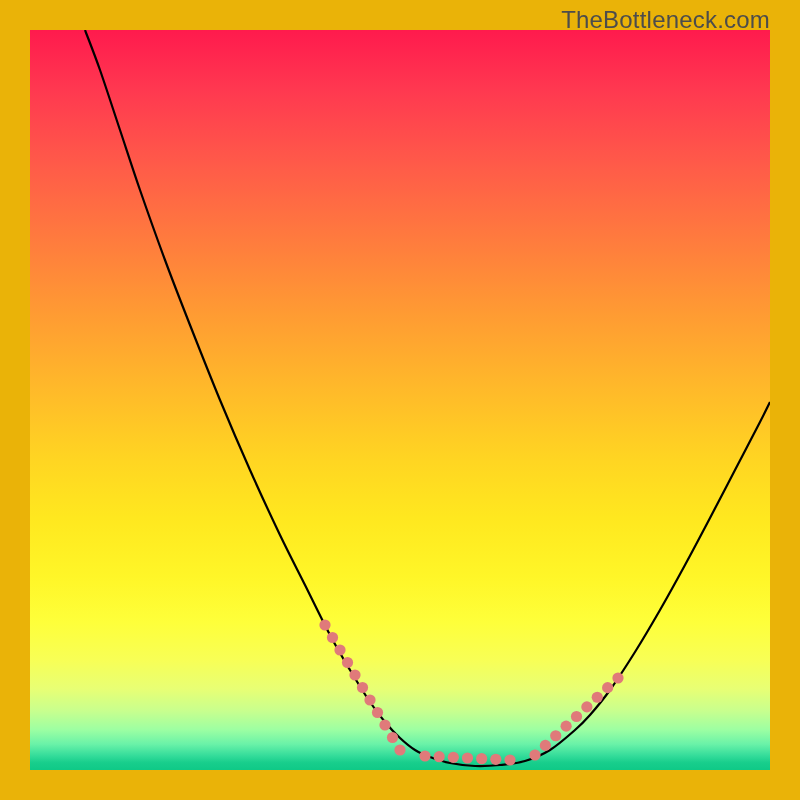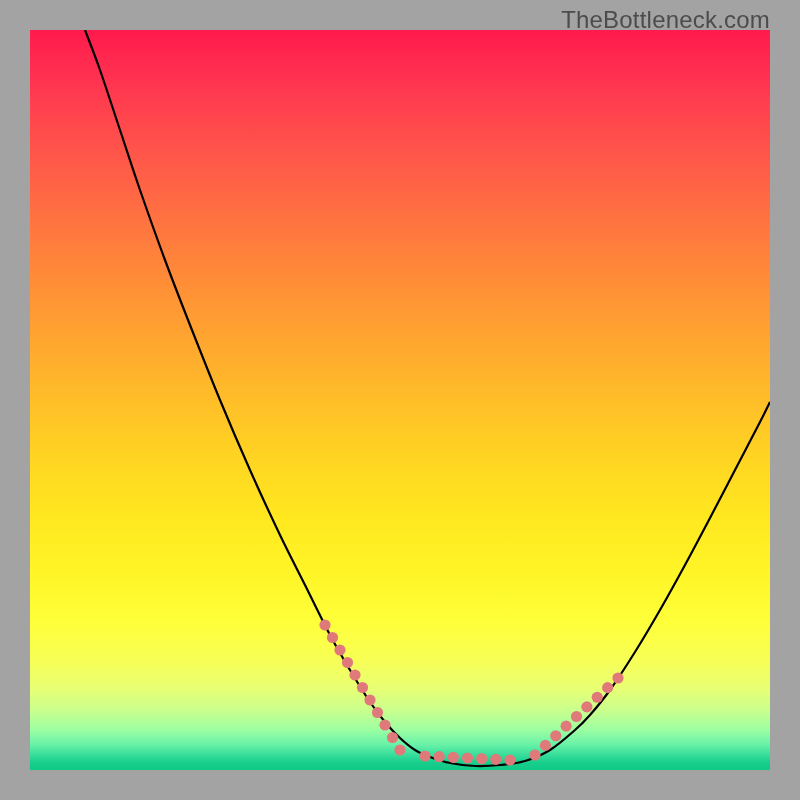--- a/index.html
+++ b/index.html
@@ -10,21 +10,21 @@
     background: #000;
     overflow: hidden;
     font-family: Arial, Helvetica, sans-serif;
   }
   .frame {
     position: absolute;
     left: 0;
     top: 0;
     width: 800px;
     height: 800px;
-    background: #a3a3a3;
+    background: #eab308;
   }
   .plot {
     position: absolute;
     left: 30px;
     top: 30px;
     width: 740px;
     height: 740px;
     background: linear-gradient(to bottom,
       #ff1a4d 0%,
       #ff3850 8%,

